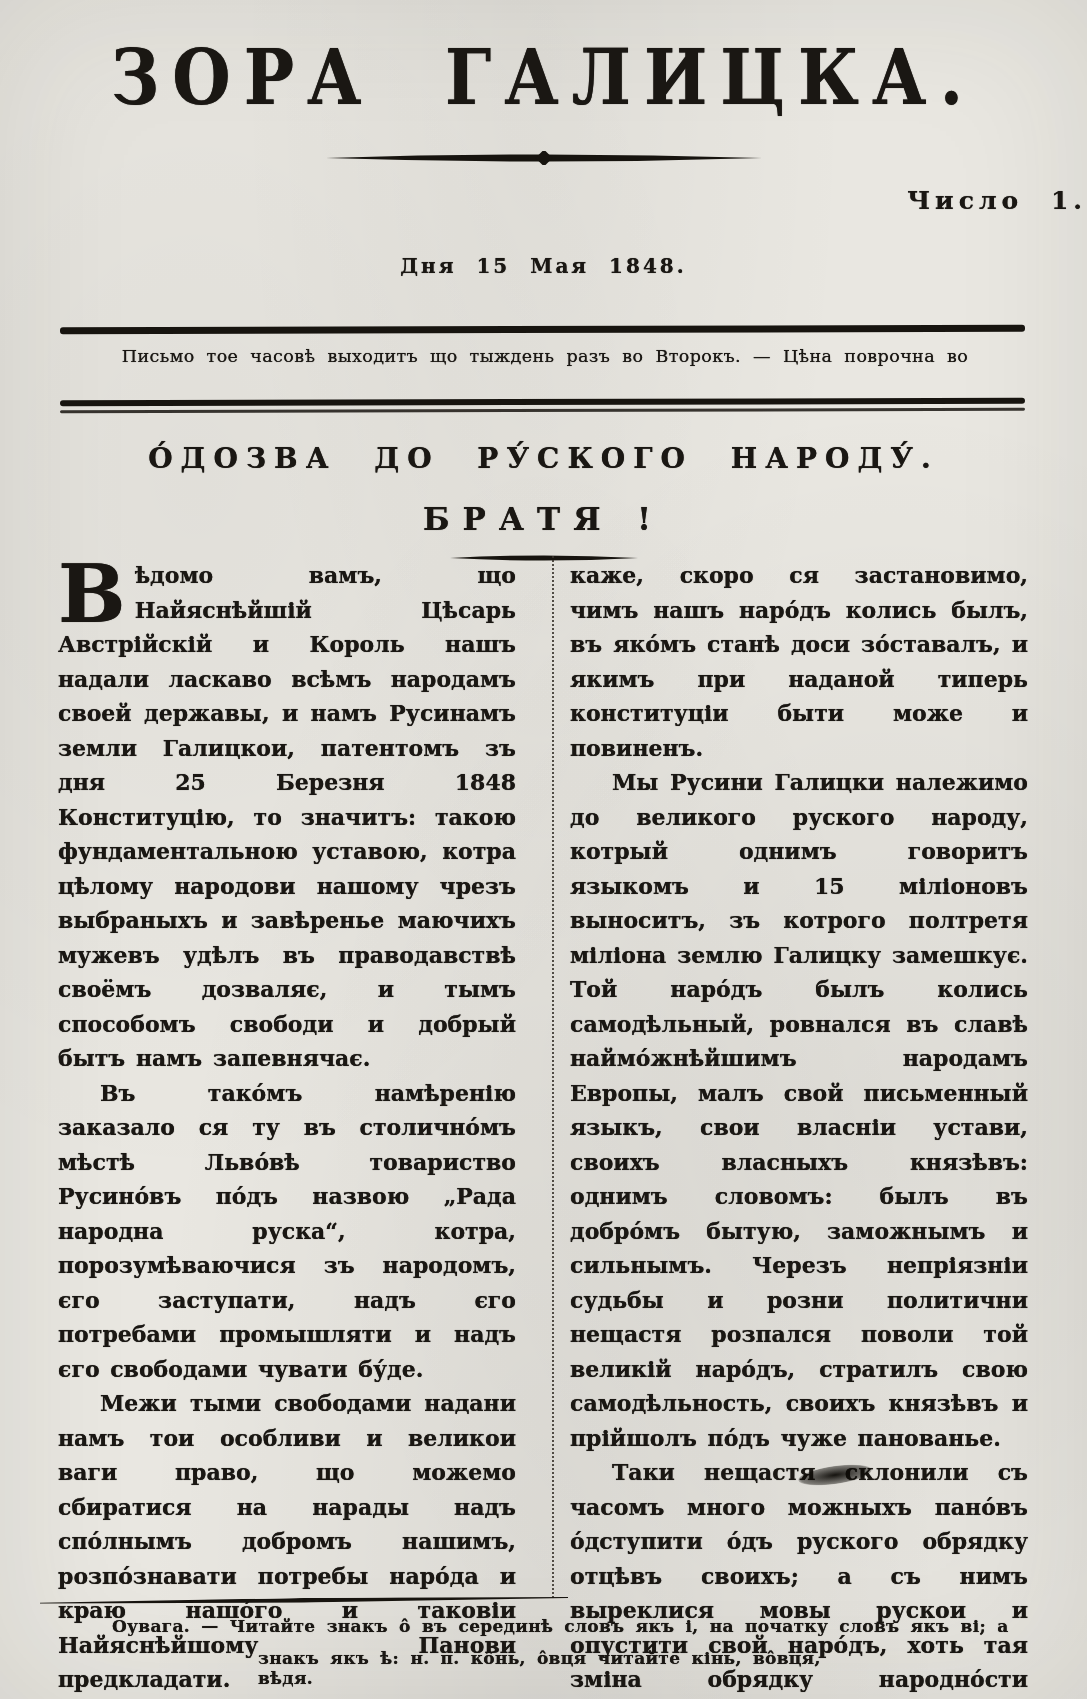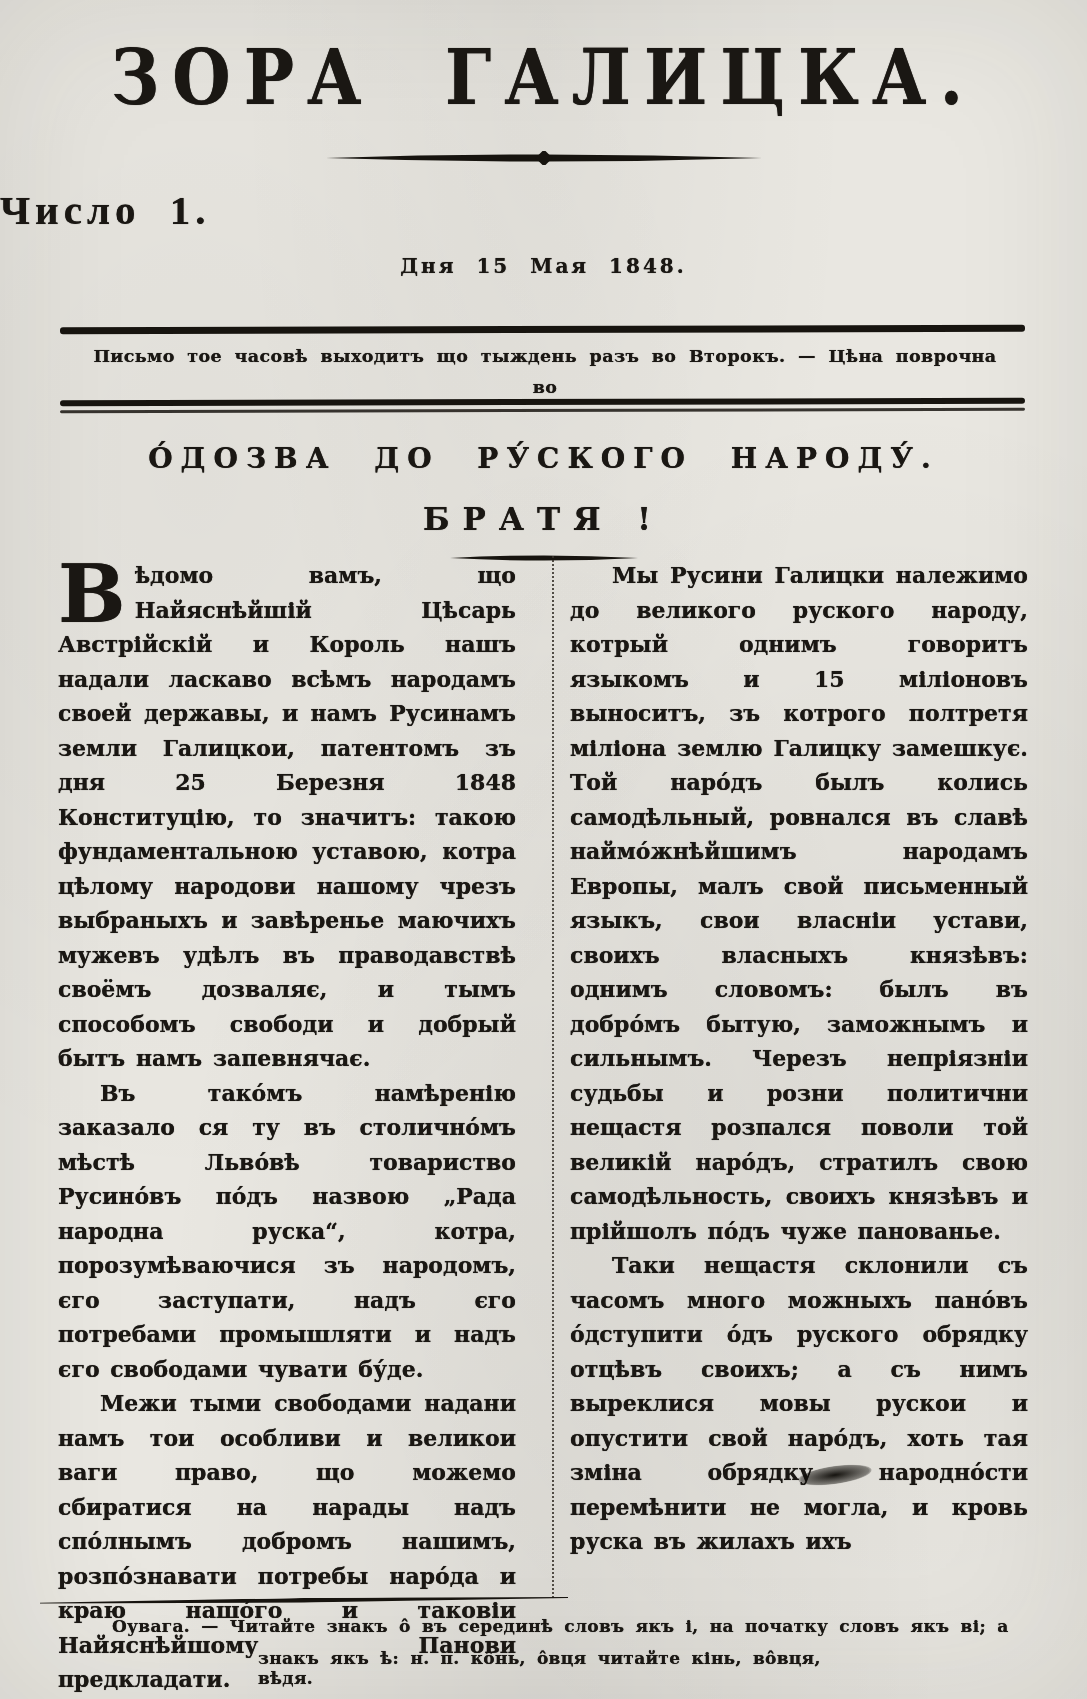--- a/index.html
+++ b/index.html
@@ -16,37 +16,37 @@
   }
   .ink{ text-shadow:0 0 0.7px rgba(10,8,5,0.85); }
   .masthead-title{
     position:absolute;top:38px;left:0;right:0;text-align:center;
     font-size:67px;font-weight:bold;letter-spacing:13px;word-spacing:34px;
     transform:scaleY(1.14);white-space:nowrap;
   }
   .orn{ position:absolute;left:50%;transform:translateX(-50%); }
   .orn1{ top:150px; }
   .issue-line{
-    position:absolute;top:186px;left:0;right:0;text-align:left;
-    font-size:41px;font-weight:bold;letter-spacing:5px;word-spacing:14px;font-family:Liberation Serif, serif;
+    position:absolute;top:186px;left:0;right:0;text-align:right;
+    font-size:25px;font-weight:bold;letter-spacing:5px;word-spacing:14px;
   }
   .date-line{
     position:absolute;top:254px;left:0;right:0;text-align:center;
     font-size:20px;font-weight:bold;letter-spacing:3px;word-spacing:10px;
   }
   .rule-heavy{
     position:absolute;left:60px;width:965px;height:7px;background:#17140f;
     border-radius:3px;transform:rotate(-0.15deg);
   }
   .rule-top{ top:326px; }
   .rule-dbl-a{ top:399px;height:6px; }
   .rule-dbl-b{ top:409px;height:2.5px;opacity:0.85; }
   .notice{
     position:absolute;top:341px;left:75px;width:940px;text-align:center;
-    font-size:17.5px;font-weight:bold;line-height:31px;letter-spacing:0.4px;word-spacing:6px;
+    font-size:17.5px;font-weight:normal;line-height:31px;letter-spacing:0.4px;word-spacing:6px;
   }
   .headline{
     position:absolute;top:442px;left:0;right:0;text-align:center;
     font-size:28px;font-weight:bold;letter-spacing:8px;word-spacing:20px;
   }
   .salutation{
     position:absolute;top:501px;left:0;right:0;text-align:center;
     font-size:31px;font-weight:bold;letter-spacing:13px;
   }
   .orn2{ top:548px; }
@@ -127,20 +127,21 @@
     <p class="para"><span class="dropcap">В</span><span>ѣдомо вамъ, що Найяснѣйшій Цѣсарь Австрійскій и Король нашъ надали ласкаво всѣмъ народамъ своей державы, и намъ Русинамъ земли Галицкои, патентомъ зъ дня 25 Березня 1848 Конституцію, то значитъ: такою фундаментальною уставою, котра цѣлому народови нашому чрезъ выбраныхъ и завѣренье маючихъ мужевъ удѣлъ въ праводавствѣ своёмъ дозваляє, и тымъ способомъ свободи и добрый бытъ намъ запевнячає.</span></p>
     <div>
 
     <p class="para indent">Въ тако́мъ намѣренію заказало ся ту въ столично́мъ мѣстѣ Льво́вѣ товариство Русино́въ по́дъ назвою „Рада народна руска“, котра, порозумѣваючися зъ народомъ, єго заступати, надъ єго потребами промышляти и надъ єго свободами чувати бу́де.</p>
         <p class="para indent">Межи тыми свободами надани намъ тои особливи и великои ваги право, що можемо сбиратися на нарады надъ спо́лнымъ добромъ нашимъ, розпо́знавати потребы наро́да и краю нашо́го и таковіи Найяснѣйшому Панови предкладати.</p>
         <p class="para indent">Конечна потреба такого для насъ Русино́въ збору тымъ явнѣйша ся о-</p>
       </div>
   </div>
 
   <div class="column column-right ink">
+    <p class="para">каже, скоро ся застановимо, чимъ нашъ наро́дъ колись былъ, въ яко́мъ станѣ доси зо́ставалъ, и якимъ при наданой типерь конституціи быти може и повиненъ.</p>
     <div>
 
     <p class="para indent">Мы Русини Галицки належимо до великого руского народу, котрый однимъ говоритъ языкомъ и 15 міліоновъ выноситъ, зъ котрого полтретя міліона землю Галицку замешкує. Той наро́дъ былъ колись самодѣльный, ровнался въ славѣ наймо́жнѣйшимъ народамъ Европы, малъ свой письменный языкъ, свои власніи устави, своихъ власныхъ князѣвъ: однимъ словомъ: былъ въ добро́мъ бытую, заможнымъ и сильнымъ. Черезъ непріязніи судьбы и розни политични нещастя розпался поволи той великій наро́дъ, стратилъ свою самодѣльность, своихъ князѣвъ и прійшолъ по́дъ чуже панованье.</p>
         <p class="para indent">Таки нещастя склонили съ часомъ много можныхъ пано́въ о́дступити о́дъ руского обрядку отцѣвъ своихъ; а съ нимъ выреклися мовы рускои и опустити свой наро́дъ, хоть тая зміна обрядку народно́сти перемѣнити не могла, и кровь руска въ жилахъ ихъ</p>
       </div>
   </div>
 
   <div class="ink-blot"></div>
 
   <div class="fn-rule"></div>

